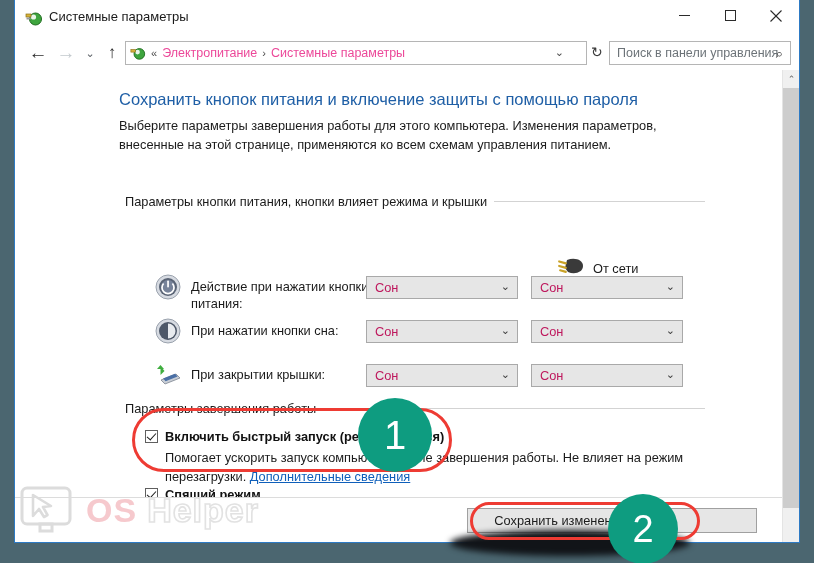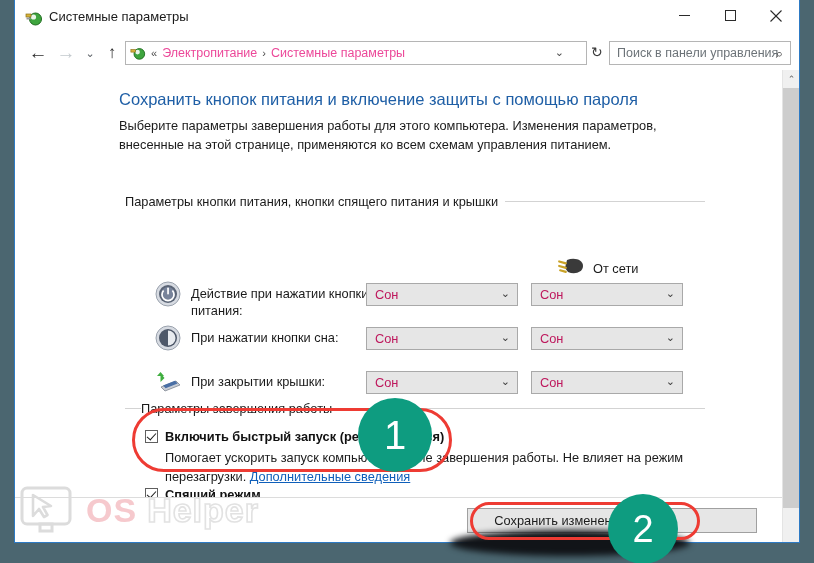--- a/index.html
+++ b/index.html
@@ -135,21 +135,21 @@
   .colhead {
     position: absolute;
     display: flex; align-items: center;
     font-size: 12.8px; color: #1b1b1b;
   }
   #col-batt { left: 376px; top: 186px; }
   #col-ac   { left: 540px; top: 186px; }
   .colhead-label { margin-left: 8px; white-space: nowrap; }
 
   
-  .srow { position: absolute; left: 140px; width: 560px; height: 28px; margin-top: 7px; }
+  .srow { position: absolute; left: 140px; width: 560px; height: 28px; }
   .srow-icon {
     position: absolute; left: 0; top: -2px;
     width: 26px; height: 26px;
   }
   .srow-label {
     position: absolute; left: 36px; top: 3px;
     width: 200px;
     font-size: 12.8px; color: #1b1b1b; line-height: 1.3;
   }
   .combo {
@@ -347,21 +347,21 @@
         <span id="search-ph">Поиск в панели управления</span>
         <span id="search-icon">⌕</span>
       </div>
     </div>
 
     <div id="content">
 
       <div id="page-title">Сохранить кнопок питания и включение защиты с помощью пароля</div>
       <div id="intro">Выберите параметры завершения работы для этого компьютера. Изменения параметров, внесенные на этой странице, применяются ко всем схемам управления питанием.</div>
 
-      <div class="group-head" style="top:124px;">Параметры кнопки питания, кнопки спящего питания и крышки</div>
+      <div class="group-head" style="top:124px;">Параметры кнопки питания, кнопки влияет режима и крышки</div>
       <div class="group-rule" style="top:131px;"></div>
 
 
       <div class="colhead" id="col-ac">
         <span>
           <svg width="30" height="22" viewBox="0 0 30 22">
             <path d="M12 4 C20 1 28 4 28 10 C28 16 20 19 13 16 L10 12 Z" fill="#3a3a3a"></path>
             <rect x="3" y="5.5" width="9" height="2.2" rx="1" fill="#c9a227" transform="rotate(16 8 6.5)"></rect>
             <rect x="3" y="10" width="9" height="2.2" rx="1" fill="#c9a227" transform="rotate(16 8 11)"></rect>
             <rect x="4" y="14" width="8" height="2.2" rx="1" fill="#c9a227" transform="rotate(16 8 15)"></rect>
@@ -424,21 +424,21 @@
         <div class="combo combo-batt">
           <span class="combo-val">Сон</span>
           <span class="combo-arrow">⌄</span>
         </div>
         <div class="combo combo-ac">
           <span class="combo-val">Сон</span>
           <span class="combo-arrow">⌄</span>
         </div>
       </div>
 
-      <div class="group-head" style="top:331px;margin-left:16px;">Параметры завершения работы</div>
+      <div class="group-head" style="top:331px;">Параметры завершения работы</div>
       <div class="group-rule" style="top:338px;"></div>
 
       <div class="cbrow" style="top:359px;">
         <span class="cbox checked"></span>
         <span class="cblabel">Включить быстрый запуск (рекомендуется)</span>
       </div>
       <div class="cbdesc" style="left:150px; top:379px;">
         <span>Помогает ускорить запуск компьютера после завершения работы. Не влияет на режим перезагрузки.</span>
         <span class="link">Дополнительные сведения</span>
       </div>

